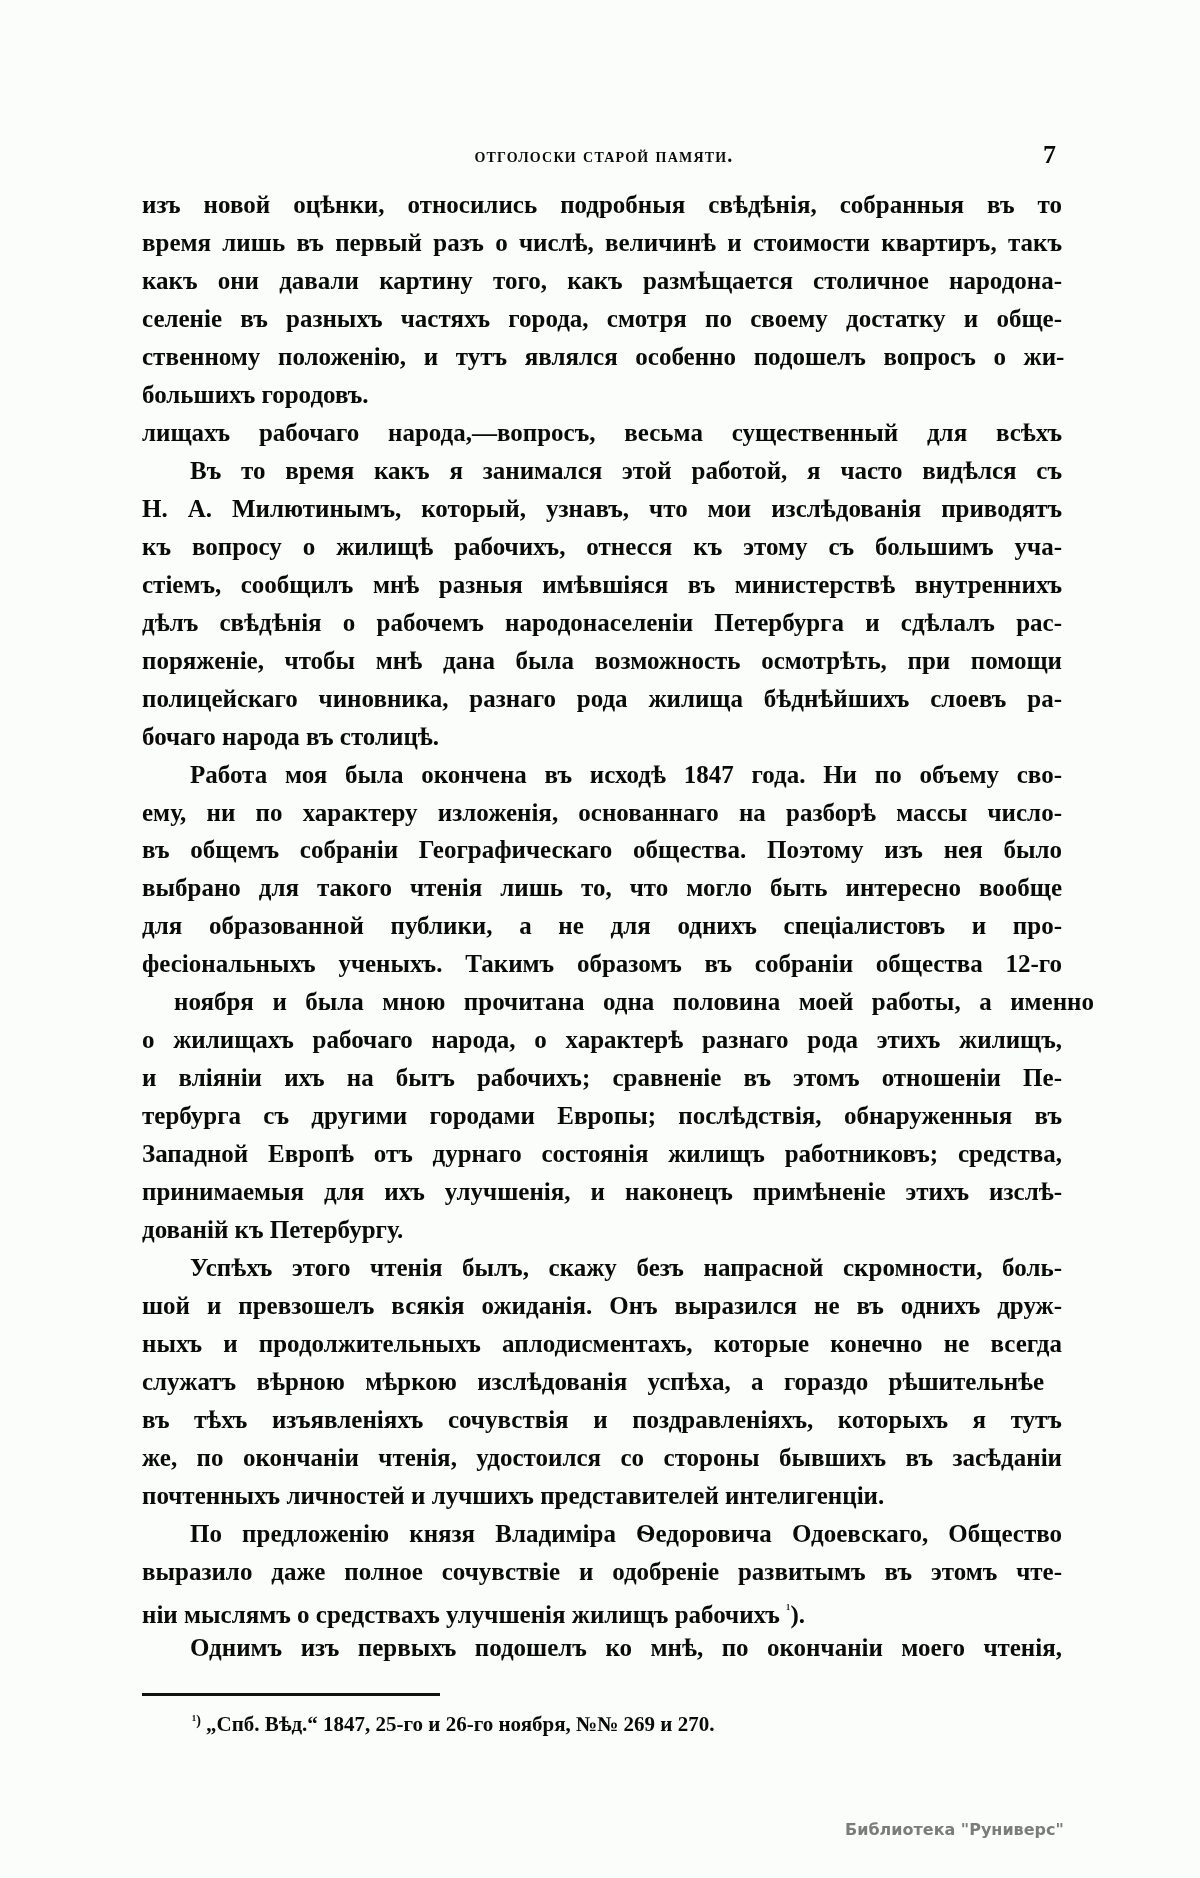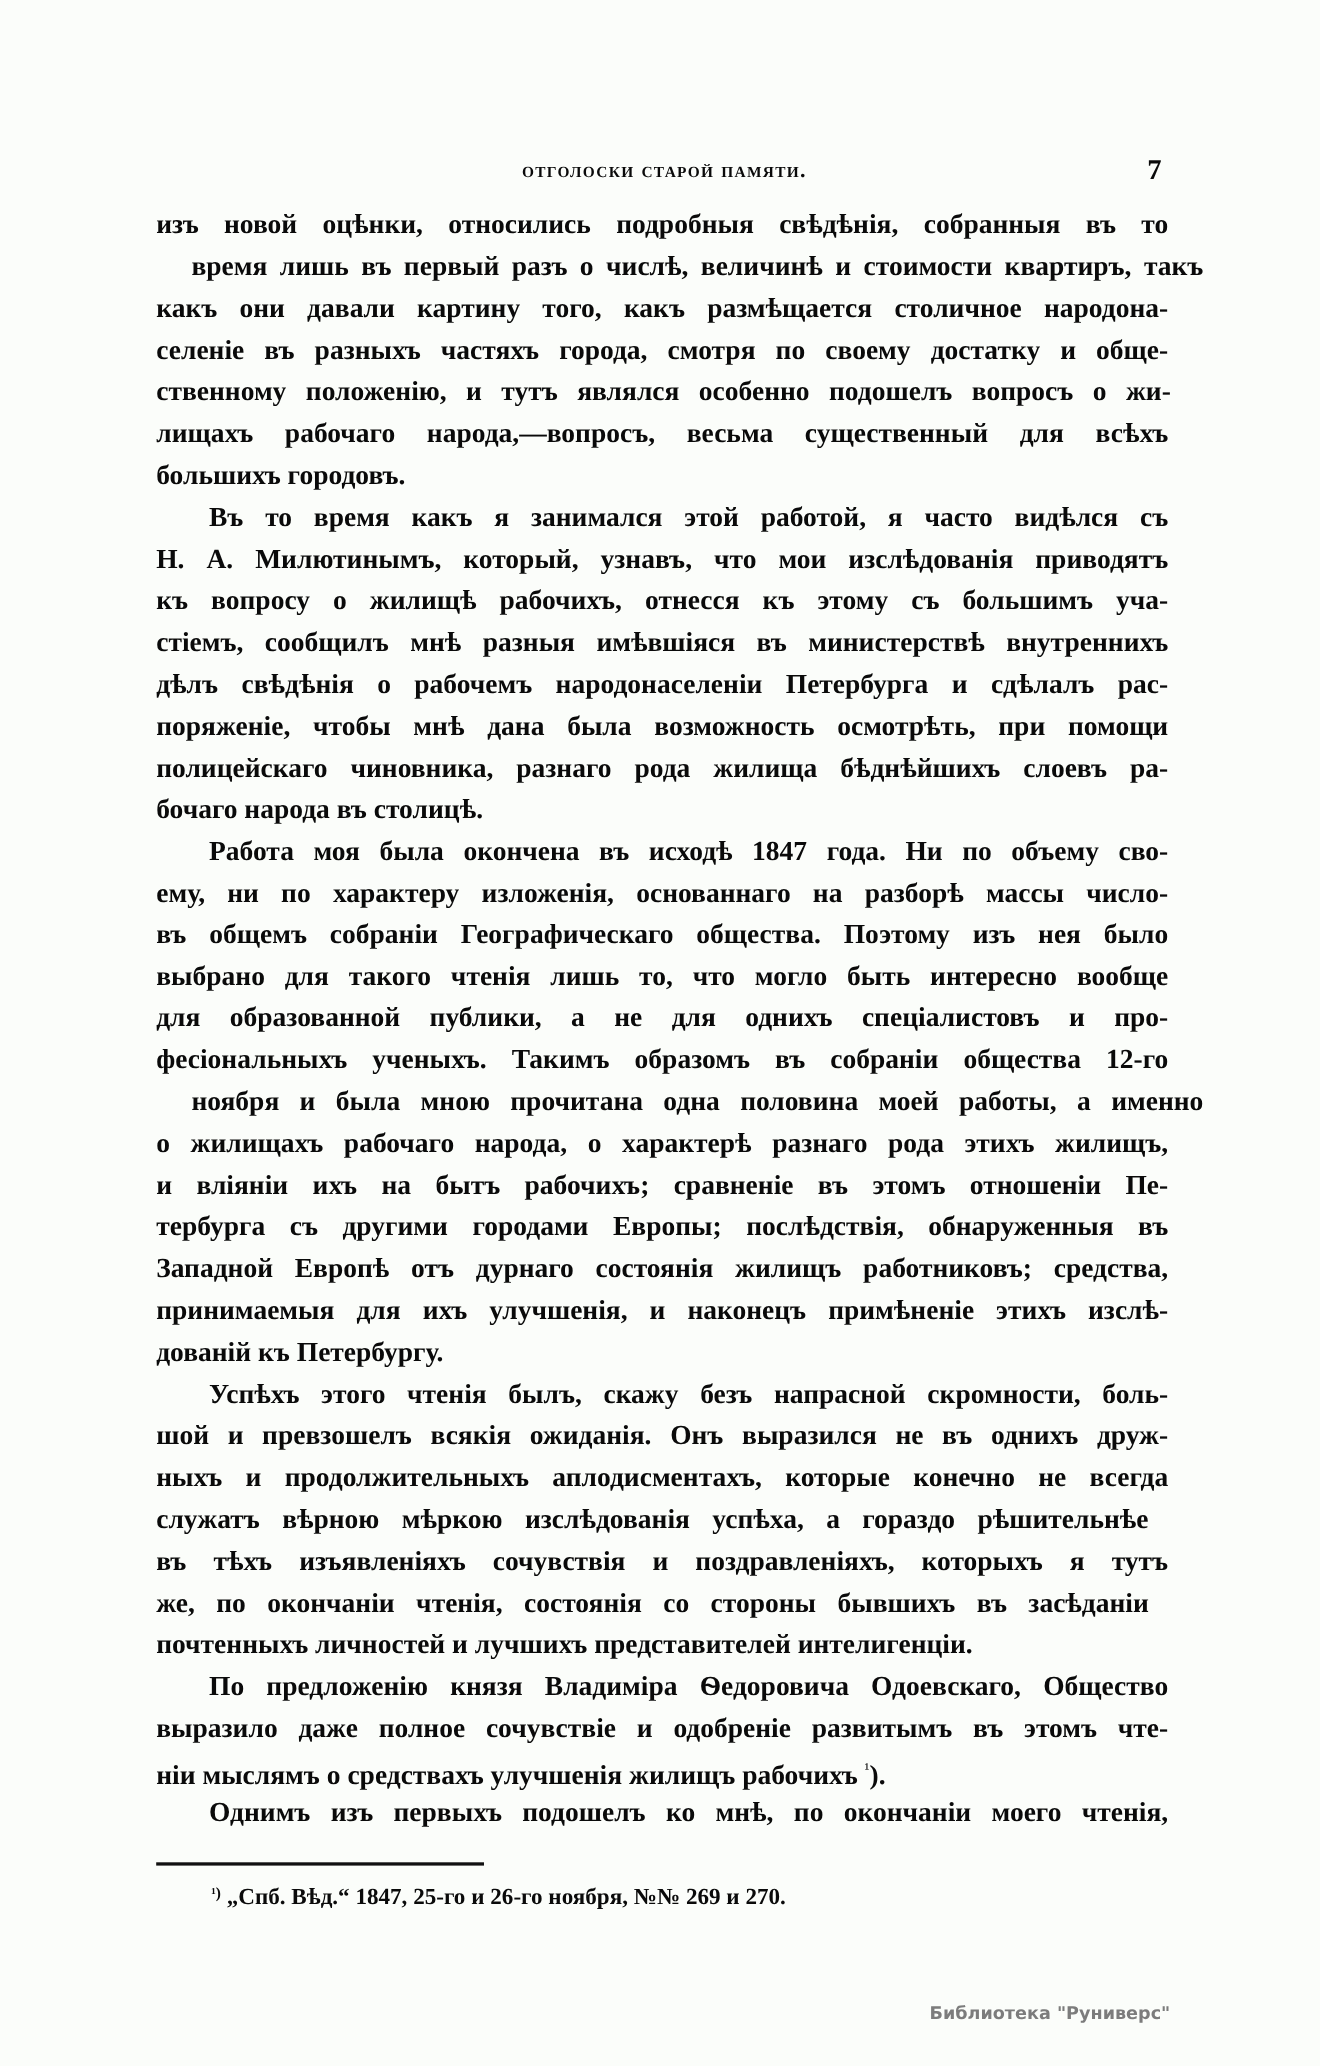--- a/index.html
+++ b/index.html
@@ -114,26 +114,26 @@
 
 <div class="running-head">
   <div class="running-title">Отголоски старой памяти.</div>
   <div class="page-number">7</div>
 </div>
 
 <div class="body-text">
 
   <div class="para">
     <span class="line" style="word-spacing: 16.76px; text-align-last: left;">изъ новой оцѣнки, относились подробныя свѣдѣнія, собранныя въ то</span>
-    <span class="line" style="word-spacing: 5.04px; text-align-last: left; margin-left: 32px;">время лишь въ первый разъ о числѣ, величинѣ и стоимости квартиръ, такъ</span>
+    <span class="line" style="word-spacing: 5.04px; text-align-last: left;">время лишь въ первый разъ о числѣ, величинѣ и стоимости квартиръ, такъ</span>
     <span class="line" style="word-spacing: 13.94px; text-align-last: left;">какъ они давали картину того, какъ размѣщается столичное народона-</span>
     <span class="line" style="word-spacing: 12px; text-align-last: left;">селеніе въ разныхъ частяхъ города, смотря по своему достатку и обще-</span>
     <span class="line" style="word-spacing: 11.41px; text-align-last: left;">ственному положенію, и тутъ являлся особенно подошелъ вопросъ о жи-</span>
+    <span class="line last">большихъ городовъ.</span>
     <span class="line" style="word-spacing: 22.54px; text-align-last: left;">лищахъ рабочаго народа,—вопросъ, весьма существенный для всѣхъ</span>
-    <span class="line last">большихъ городовъ.</span>
   </div>
 
   <div class="para">
     <span class="line indent" style="word-spacing: 13.53px; text-align-last: left;">Въ то время какъ я занимался этой работой, я часто видѣлся съ</span>
     <span class="line" style="word-spacing: 13.73px; text-align-last: left;">Н. А. Милютинымъ, который, узнавъ, что мои изслѣдованія приводятъ</span>
     <span class="line" style="word-spacing: 14.67px; text-align-last: left;">къ вопросу о жилищѣ рабочихъ, отнесся къ этому съ большимъ уча-</span>
     <span class="line" style="word-spacing: 13.22px; text-align-last: left;">стіемъ, сообщилъ мнѣ разныя имѣвшіяся въ министерствѣ внутреннихъ</span>
     <span class="line" style="word-spacing: 14.99px; text-align-last: left;">дѣлъ свѣдѣнія о рабочемъ народонаселеніи Петербурга и сдѣлалъ рас-</span>
     <span class="line" style="word-spacing: 14.4px; text-align-last: left;">поряженіе, чтобы мнѣ дана была возможность осмотрѣть, при помощи</span>
     <span class="line" style="word-spacing: 14.59px; text-align-last: left;">полицейскаго чиновника, разнаго рода жилища бѣднѣйшихъ слоевъ ра-</span>
@@ -155,21 +155,21 @@
     <span class="line" style="word-spacing: 13.73px; text-align-last: left;">принимаемыя для ихъ улучшенія, и наконецъ примѣненіе этихъ изслѣ-</span>
     <span class="line last">дованій къ Петербургу.</span>
   </div>
 
   <div class="para">
     <span class="line indent" style="word-spacing: 13.4px; text-align-last: left;">Успѣхъ этого чтенія былъ, скажу безъ напрасной скромности, боль-</span>
     <span class="line" style="word-spacing: 10.69px; text-align-last: left;">шой и превзошелъ всякія ожиданія. Онъ выразился не въ однихъ друж-</span>
     <span class="line" style="word-spacing: 14.92px; text-align-last: left;">ныхъ и продолжительныхъ аплодисментахъ, которые конечно не всегда</span>
     <span class="line" style="word-spacing: 14.1px; text-align-last: left;">служатъ вѣрною мѣркою изслѣдованія успѣха, а гораздо рѣшительнѣе</span>
     <span class="line" style="word-spacing: 18.3px; text-align-last: left;">въ тѣхъ изъявленіяхъ сочувствія и поздравленіяхъ, которыхъ я тутъ</span>
-    <span class="line" style="word-spacing: 13.22px; text-align-last: left;">же, по окончаніи чтенія, состоянія со стороны бывшихъ въ засѣданіи</span>
+    <span class="line" style="word-spacing: 13.22px; text-align-last: left;">же, по окончаніи чтенія, удостоился со стороны бывшихъ въ засѣданіи</span>
     <span class="line last">почтенныхъ личностей и лучшихъ представителей интелигенціи.</span>
   </div>
 
   <div class="para">
     <span class="line indent" style="word-spacing: 13.91px; text-align-last: left;">По предложенію князя Владиміра Ѳедоровича Одоевскаго, Общество</span>
     <span class="line" style="word-spacing: 12.64px; text-align-last: left;">выразило даже полное сочувствіе и одобреніе развитымъ въ этомъ чте-</span>
     <span class="line last"><span>ніи мыслямъ о средствахъ улучшенія жилищъ рабочихъ</span> <span class="fn-marker">¹</span><span>).</span></span>
   </div>
 
   <div class="para">

